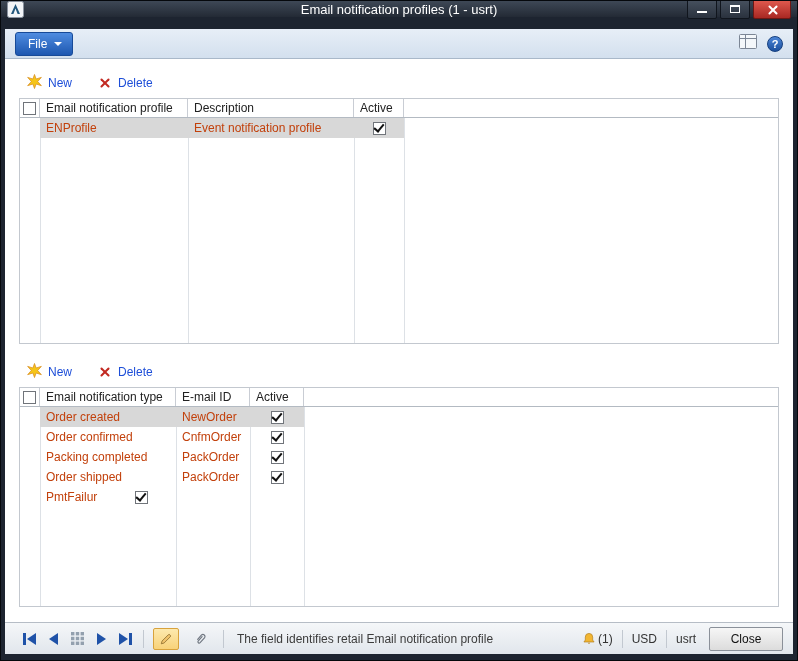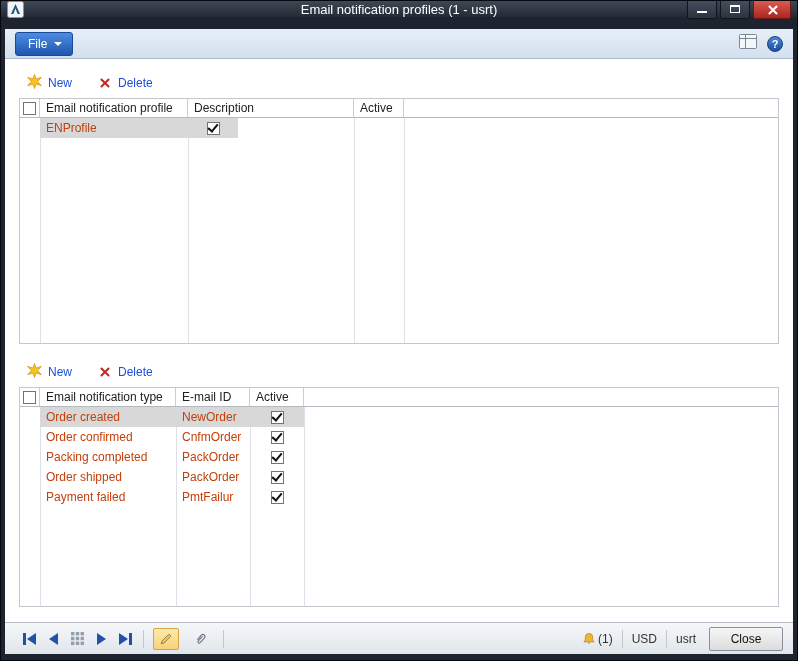--- a/index.html
+++ b/index.html
@@ -165,20 +165,21 @@
           <div class="gcell fill"></div>
         </div>
         <div class="gbody">
           <div class="vline" style="left:20px"></div>
           <div class="vline" style="left:168px"></div>
           <div class="vline" style="left:334px"></div>
           <div class="vline" style="left:384px"></div>
           <div class="grow selected">
             <div class="gcell cb"></div>
             <div class="gcell c1 hl">ENProfile</div>
+            <div class="gcell c2 hl">Event notification profile</div>
             <div class="gcell c3 hl center">
                 <span class="checkbox checked"></span>
               </div>
             <div class="gcell fill"></div>
           </div>
         </div>
       </div>
 
       <div class="gap1"></div>
 
@@ -247,21 +248,20 @@
             <div class="gcell cb"></div>
             <div class="gcell c1">Order shipped</div>
             <div class="gcell c2">PackOrder</div>
             <div class="gcell c3 center">
                 <span class="checkbox checked"></span>
               </div>
             <div class="gcell fill"></div>
           </div>
           <div class="grow">
             <div class="gcell cb"></div>
-            <div class="gcell c1">Payment failed</div>
             <div class="gcell c2">PmtFailur</div>
             <div class="gcell c3 center">
                 <span class="checkbox checked"></span>
               </div>
             <div class="gcell fill"></div>
           </div>
         </div>
       </div>
     </div>
 
@@ -300,20 +300,21 @@
         <svg width="14" height="14" viewBox="0 0 16 16">
             <path d="M2.6 13.5 L3.5 10.3 L10.6 3.2 A1.3 1.3 0 0 1 12.4 3.2 L12.9 3.7 A1.3 1.3 0 0 1 12.9 5.5 L5.8 12.6 Z" fill="#f0c36c" stroke="#8a6a2a" stroke-width="0.9"></path>
           </svg>
       </div>
       <div class="sq-btn">
         <svg width="14" height="14" viewBox="0 0 16 16">
             <path d="M4.2 8.4 L8.6 3.4 a2.4 2.4 0 0 1 3.6 3.1 L7 12.2 a1.5 1.5 0 0 1 -2.3 -1.9 L9.2 5.2" fill="none" stroke="#6f7680" stroke-width="1.3" stroke-linecap="round"></path>
           </svg>
       </div>
       <div class="sep"></div>
+      <div class="status-text">The field identifies retail Email notification profile</div>
 
       <div class="sb-right">
         <div class="bell-count">
           <svg width="14" height="14" viewBox="0 0 16 16">
               <path d="M8 1.6 a4.2 4.2 0 0 1 4.2 4.2 V9.2 L13.8 11.4 H2.2 L3.8 9.2 V5.8 A4.2 4.2 0 0 1 8 1.6 Z" fill="#f2b632" stroke="#b5801f" stroke-width="0.8"></path>
               <path d="M6.6 12.4 a1.5 1.5 0 0 0 2.8 0 Z" fill="#b5801f"></path>
             </svg>
           <span>(1)</span>
         </div>
         <div class="sep"></div>

